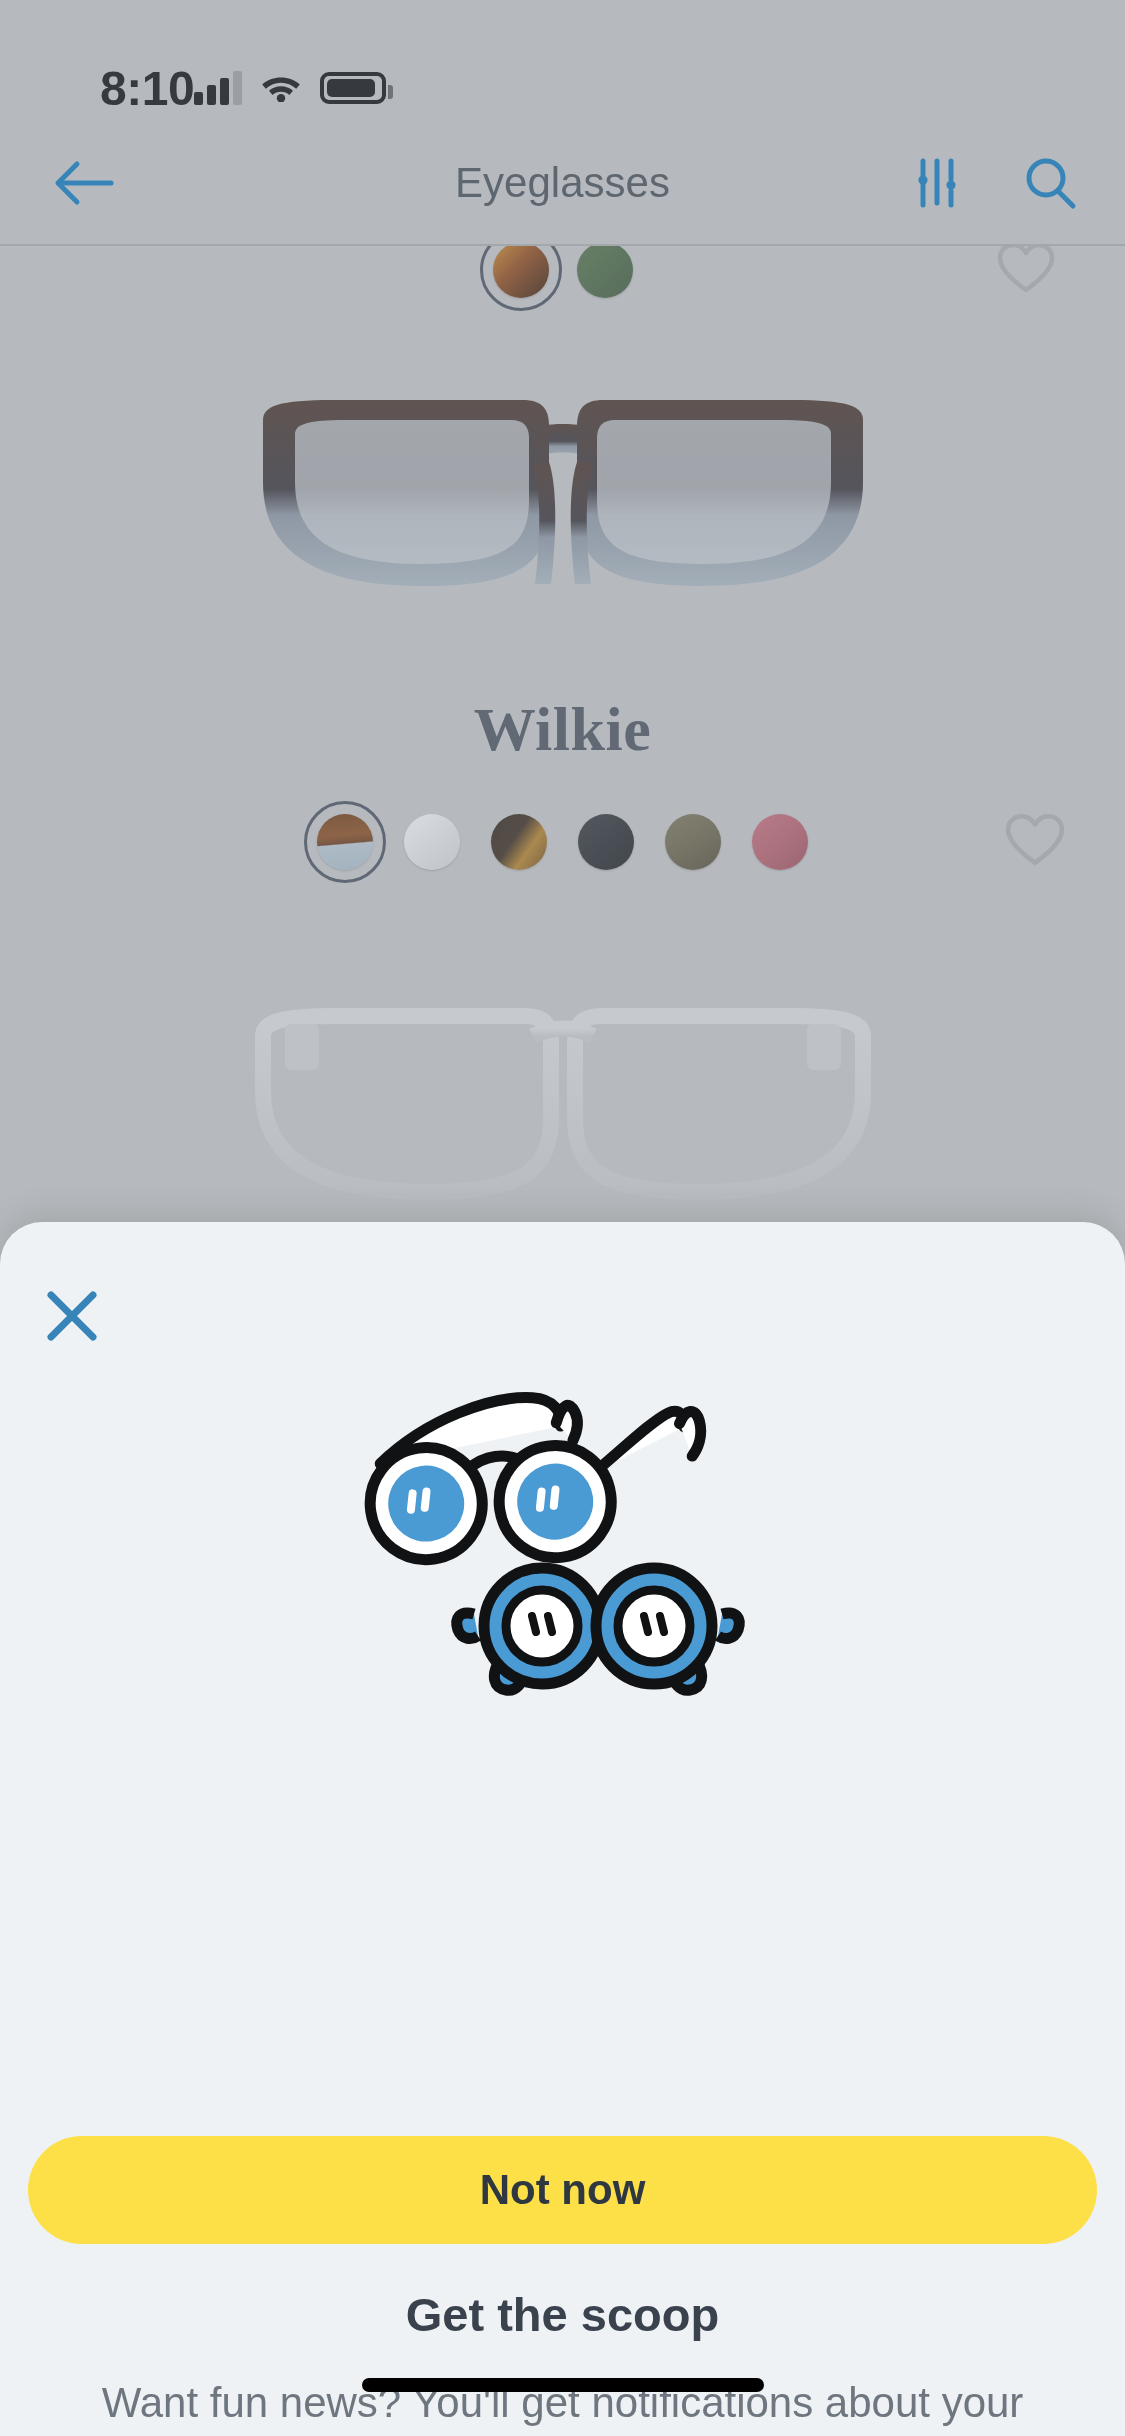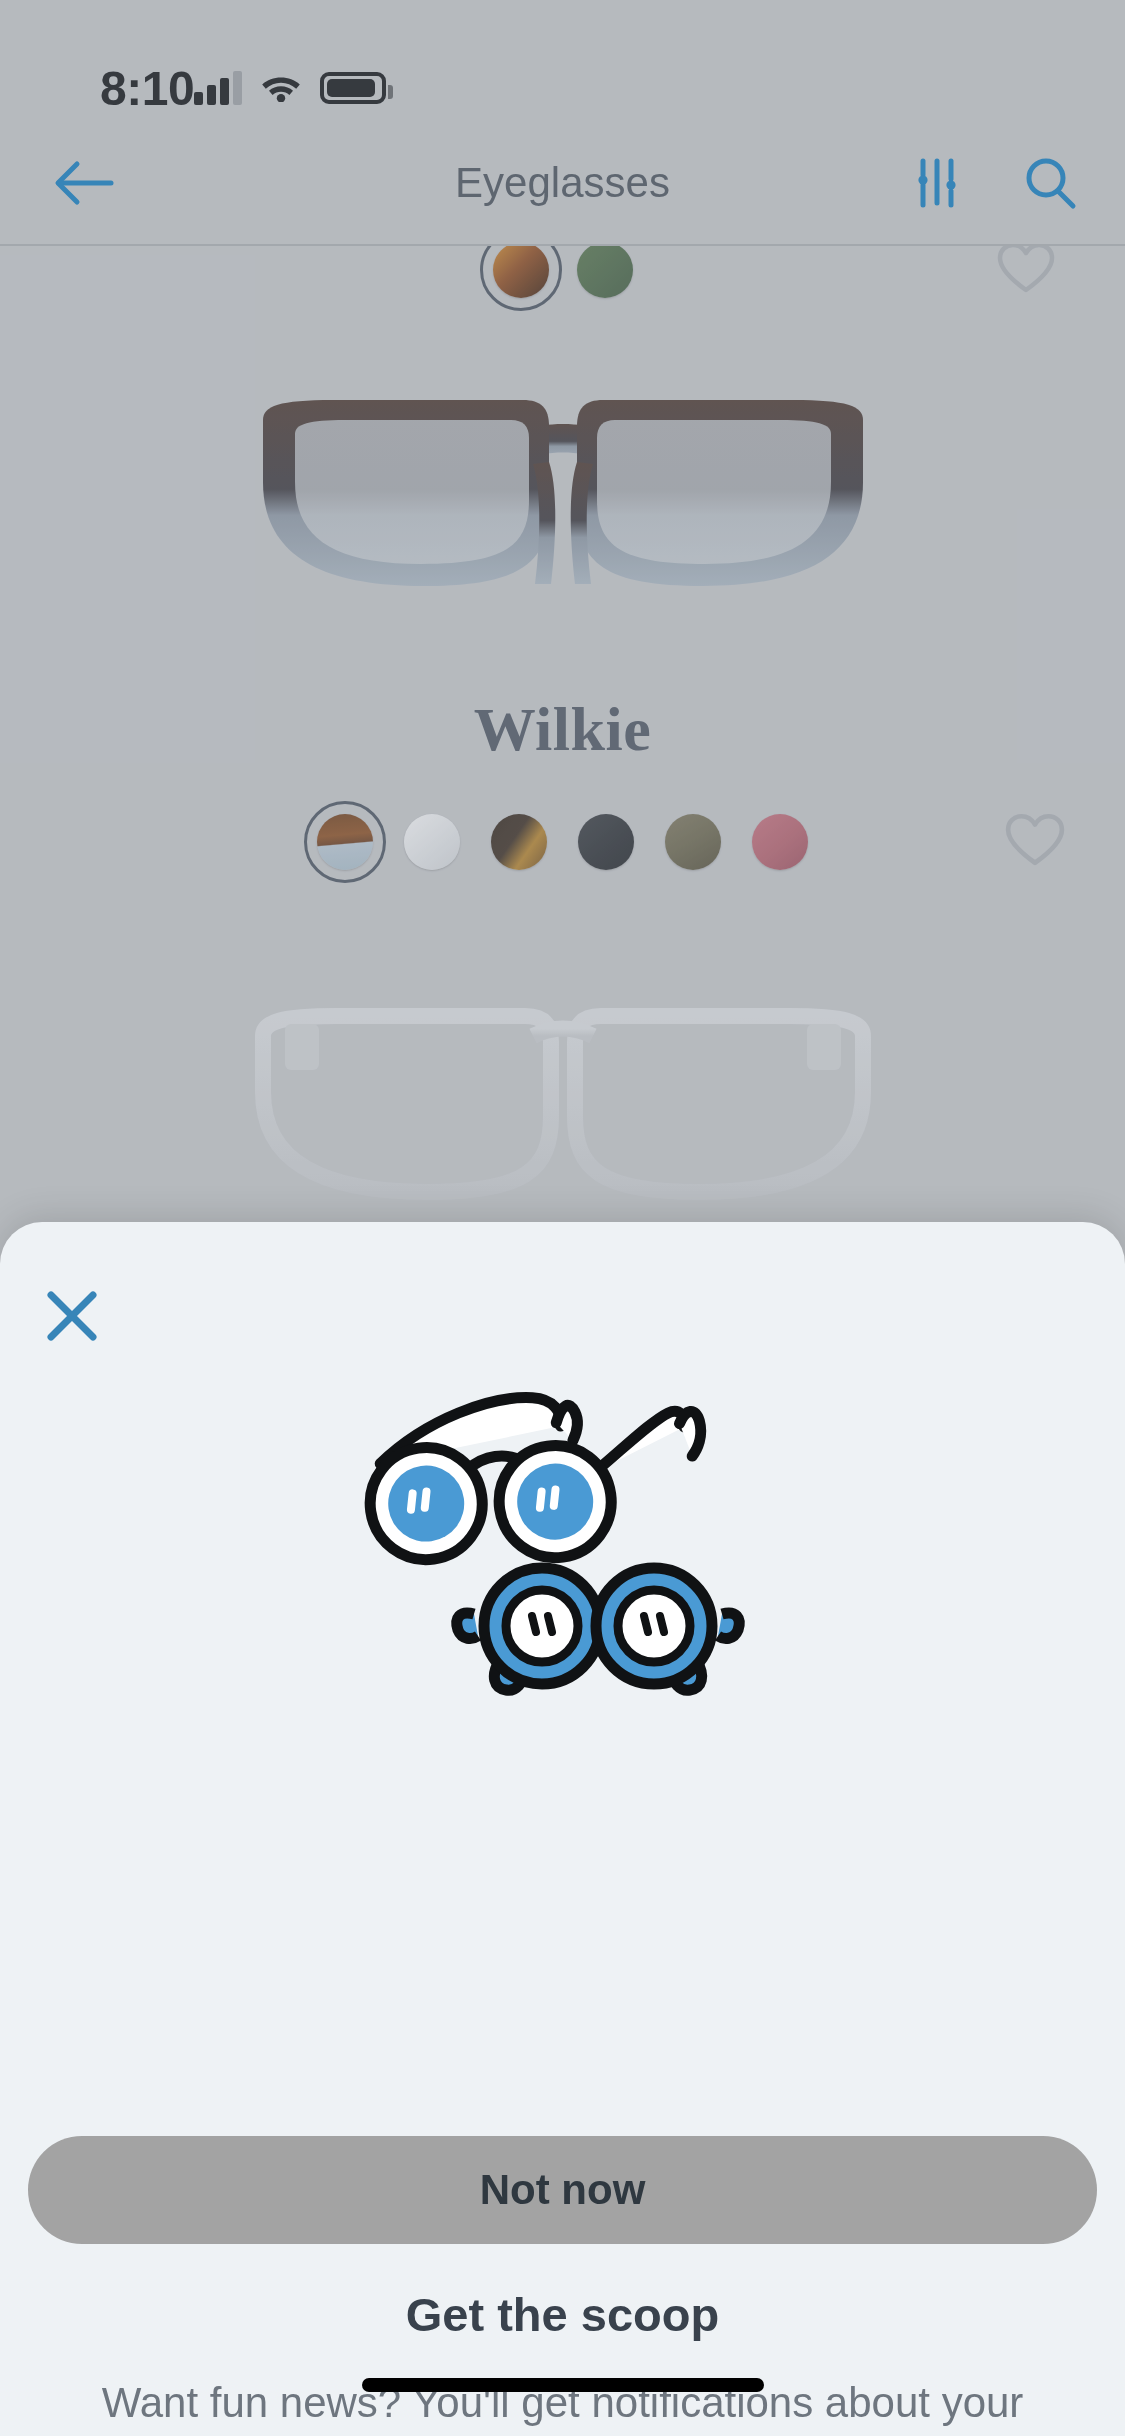--- a/index.html
+++ b/index.html
@@ -267,21 +267,21 @@
     border-radius: 56px;
     border: none;
     display: flex;
     align-items: center;
     justify-content: center;
     font-family: "Liberation Sans", sans-serif;
     font-size: 42px;
     font-weight: 600;
     cursor: pointer;
   }
-  #btn-not-now { background: #a3a3a3; color: #2f3840; }
+  #btn-not-now { background: #fde047; color: #2f3840; }
   #btn-sure { background: #3785b8; color: #ffffff; }
 
   #home-indicator {
     position: absolute;
     bottom: 44px;
     left: 50%;
     transform: translateX(-50%);
     width: 402px; height: 14px;
     background: #000;
     border-radius: 10px;

